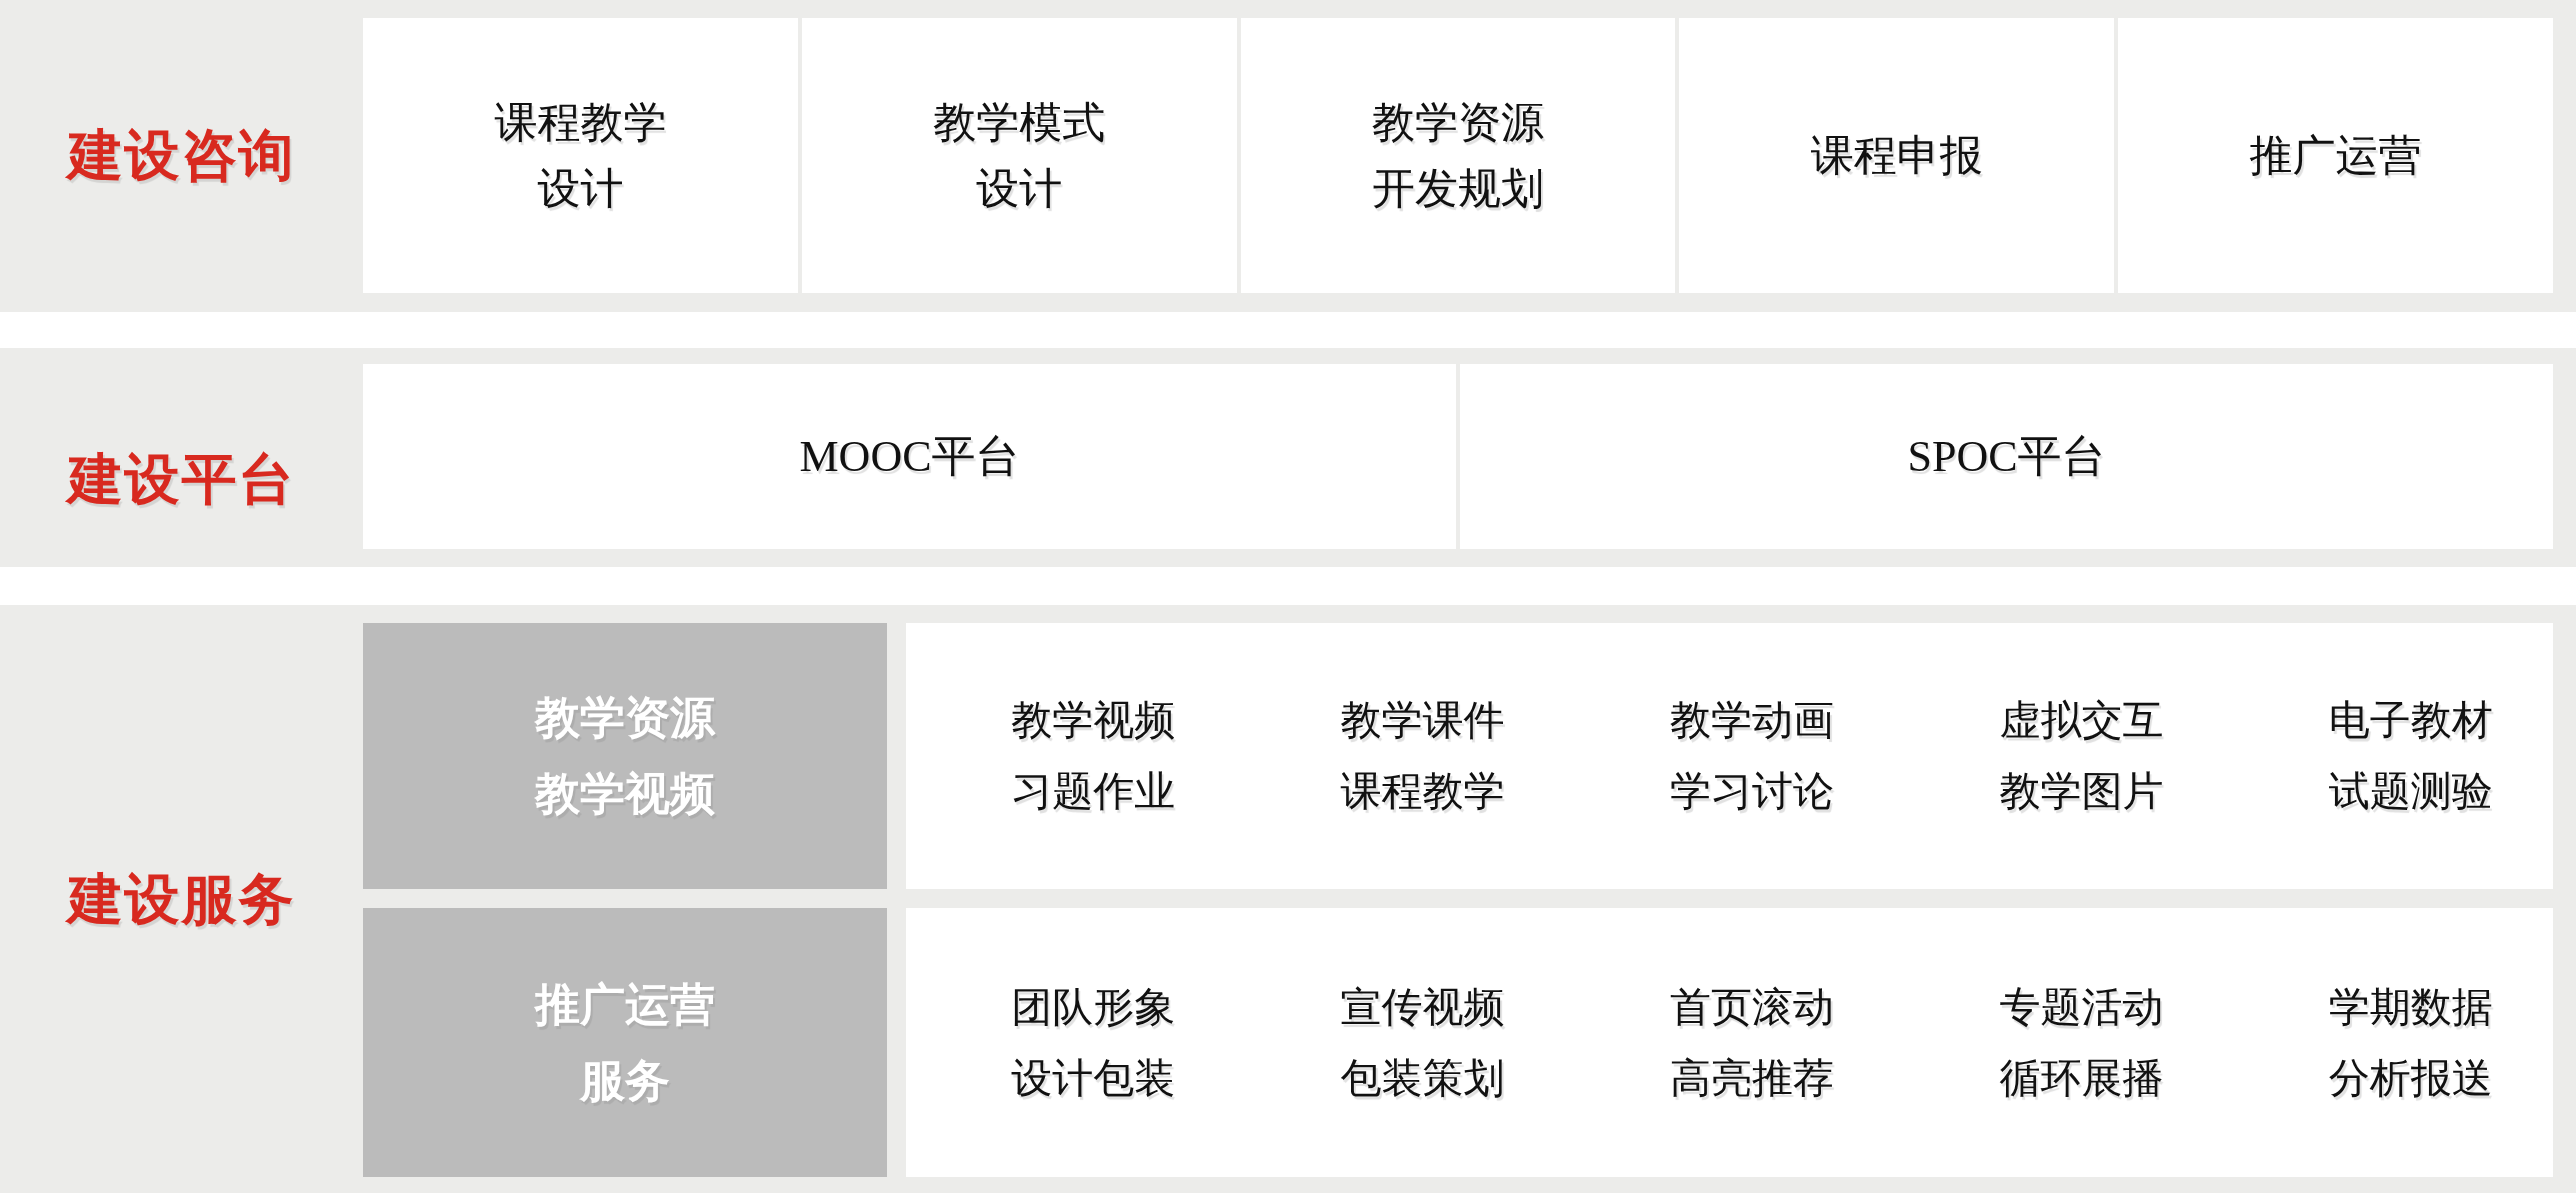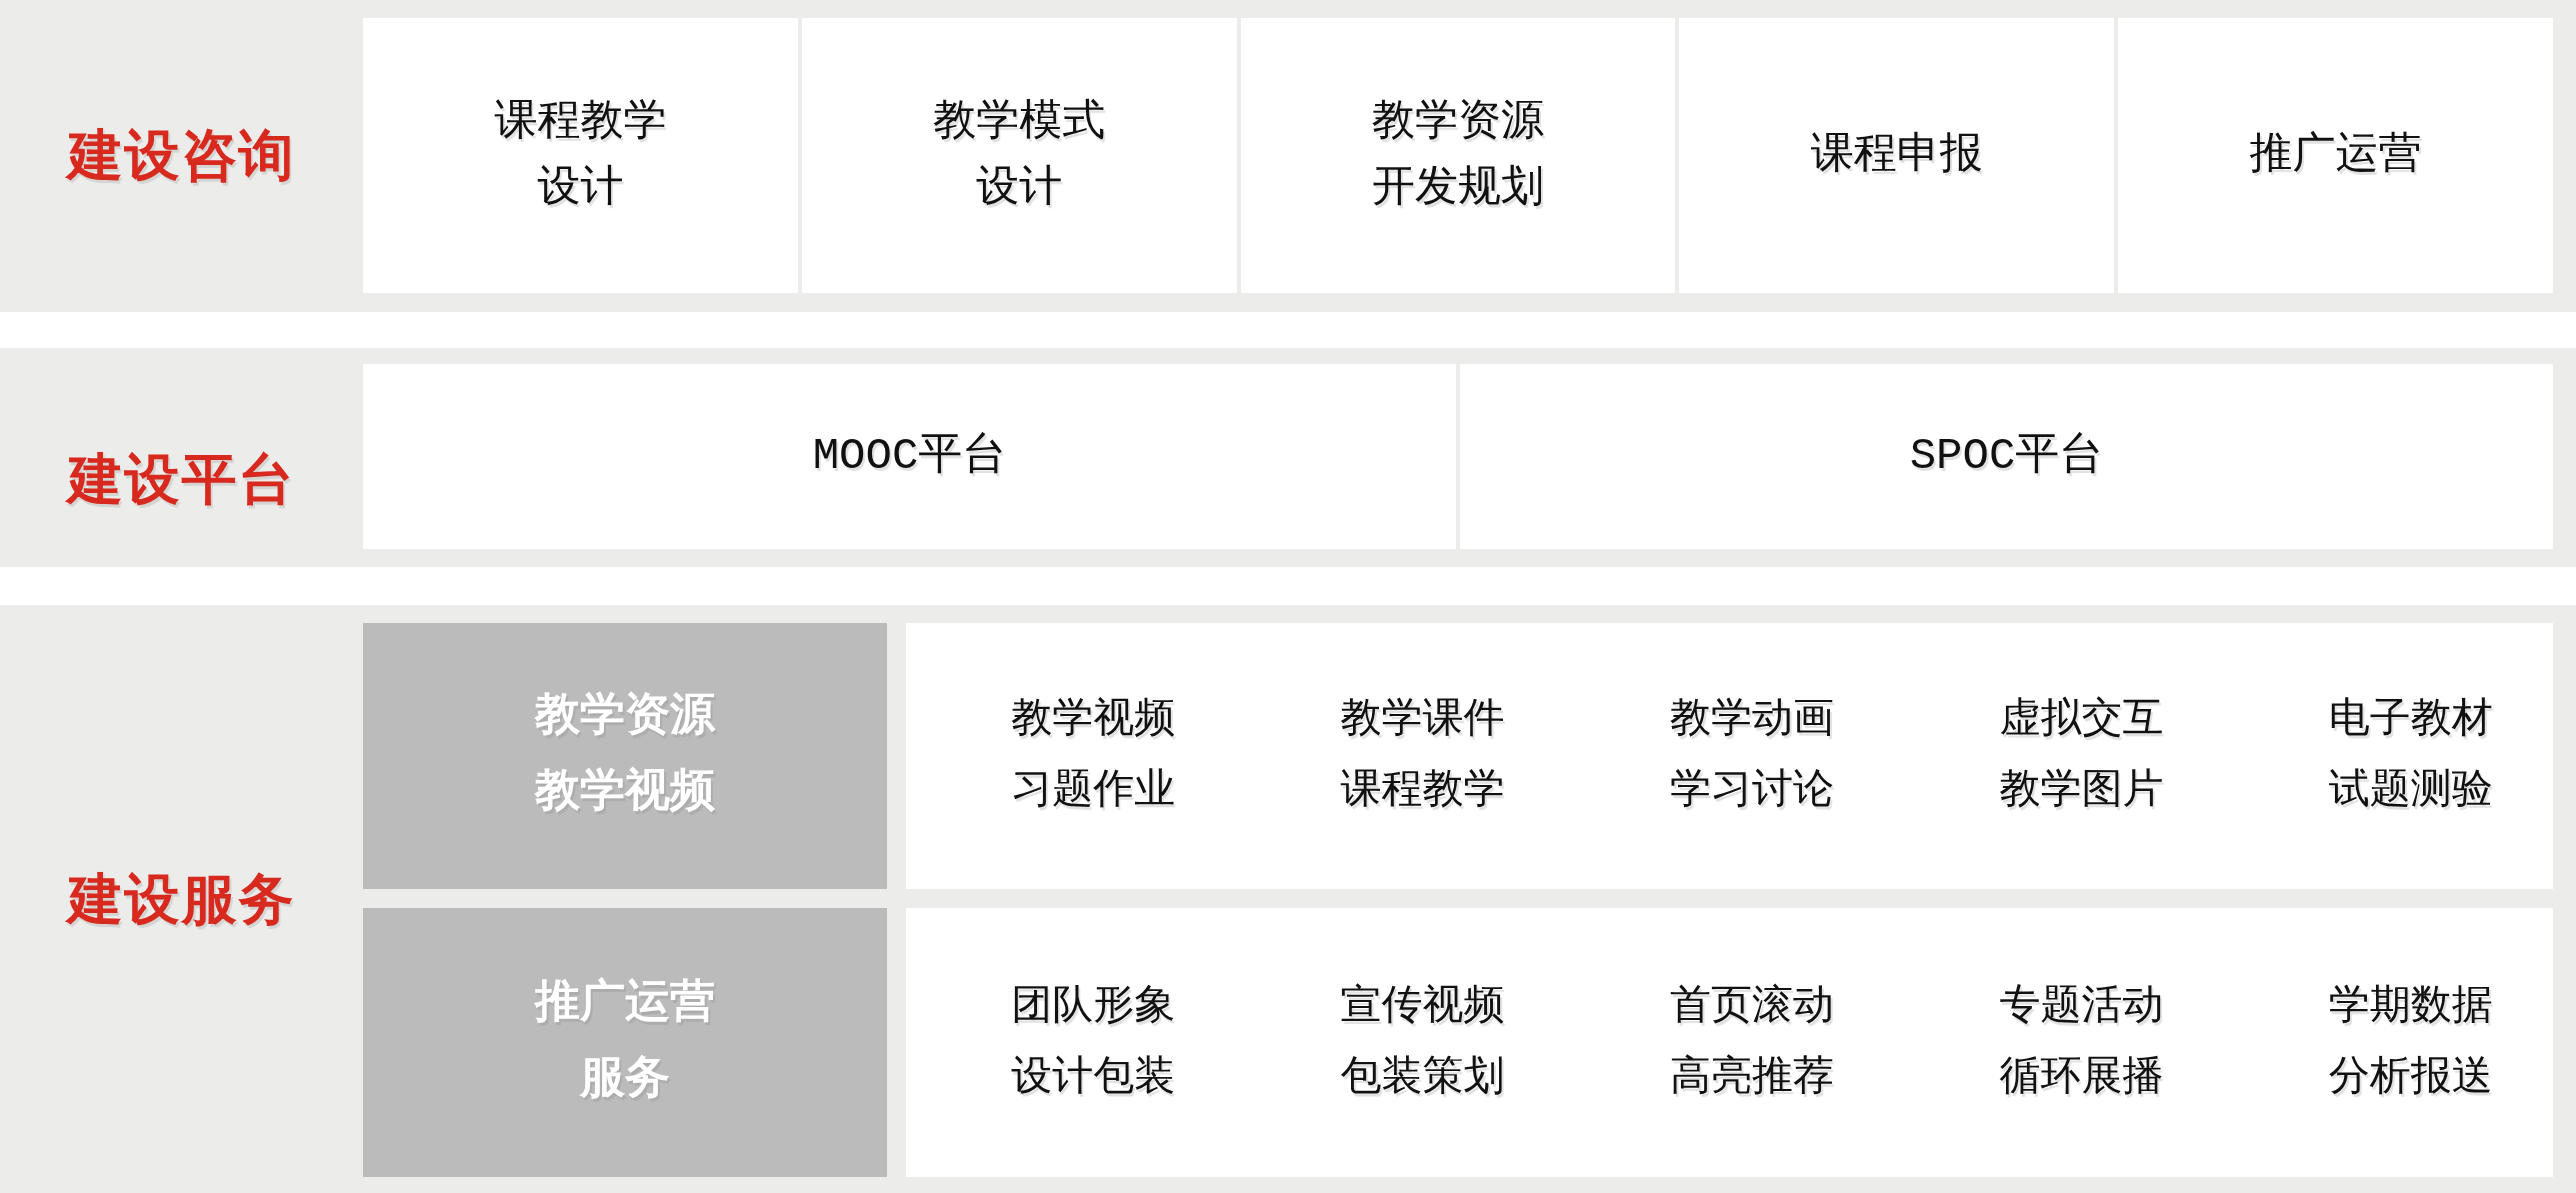--- a/index.html
+++ b/index.html
@@ -1,21 +1,21 @@
 <!DOCTYPE html>
 <html style="font-size:15px"><head>
 <meta charset="utf-8">
 <style>
   html, body { margin: 0; padding: 0; background: #ffffff; }
   #canvas {
     position: relative;
     width: 2576px;
     height: 1194px;
     background: #ffffff;
-    font-family: Liberation Mono, monospace;
+    font-family: Liberation Serif, serif;
     overflow: hidden;
   }
   .strip {
     position: absolute;
     left: 0;
     width: 2576px;
     background: #ececea;
   }
   #strip-consulting { top: 0;    height: 312px; }
   #strip-platform   { top: 348px; height: 219px; }

